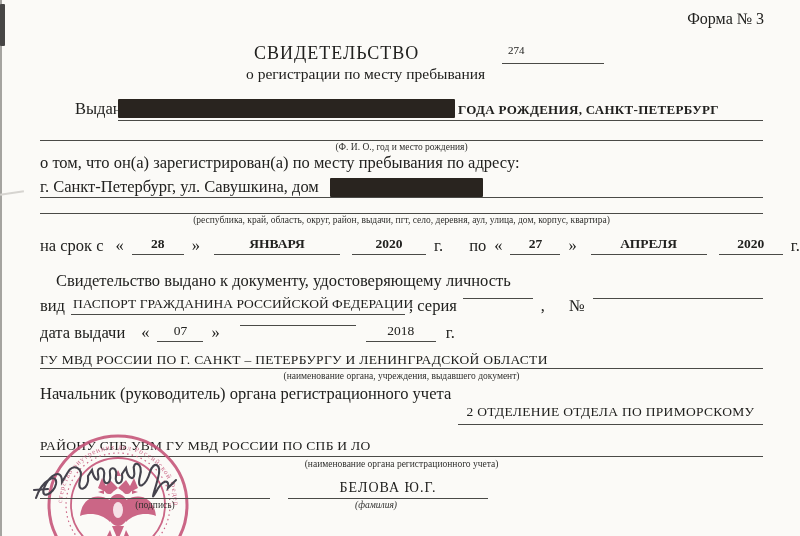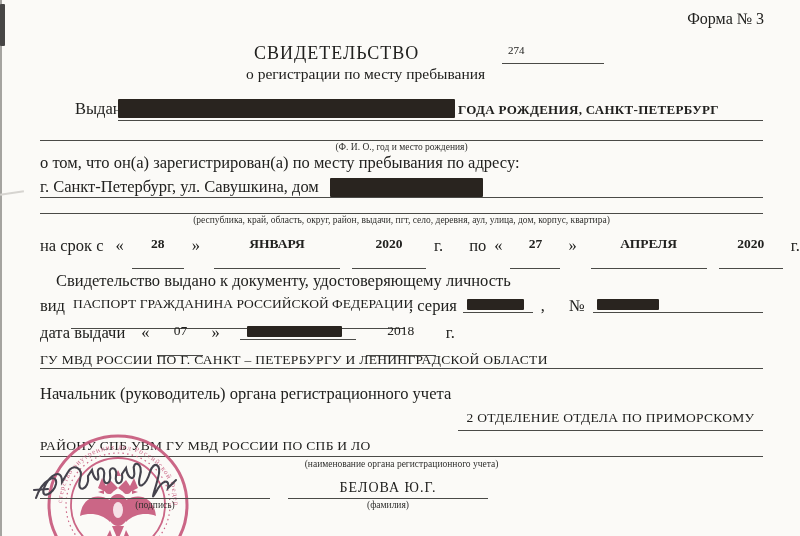--- a/index.html
+++ b/index.html
@@ -11,21 +11,21 @@
   }
   .abs{position:absolute;}
   .txt{font-size:16.5px;white-space:nowrap;}
   .caps{font-size:13.5px;letter-spacing:.3px;white-space:nowrap;}
   .bold{font-weight:bold;}
   .caption{font-size:9.5px;color:#2f2f2d;text-align:center;white-space:nowrap;}
   .uline{border-bottom:1.3px solid #4a4a47;}
   .bar{position:absolute;background:#29241f;border-radius:1px;}
   .cell{
     border-bottom:1.3px solid #4a4a47;text-align:center;
-    font-size:13.5px;padding:0 2px 16px 2px;white-space:nowrap;
+    font-size:13.5px;padding:0 2px 2px 2px;white-space:nowrap;
   }
   .row{position:absolute;display:flex;align-items:flex-start;}
   .row .txt{padding-bottom:1px;}
   
   .edge-strip{position:absolute;left:0;top:0;width:2px;height:536px;background:#908e8a;opacity:.8;}
   .edge-mark{position:absolute;left:0;top:4px;width:5px;height:42px;background:#474645;border-radius:1px;}
   .edge-scratch{position:absolute;left:0;top:192px;width:24px;height:2px;background:#d6d4d0;transform:rotate(-8deg);}
   .z2{z-index:2;} .z3{z-index:3;}
 </style>
 </head>
@@ -99,23 +99,24 @@
     <span class="txt" style="margin:0 20px 0 8px;">»</span>
     <span class="cell" style="width:112px;position:relative;">
       <span class="bar" style="left:7px;bottom:2px;top:3px;width:95px;"></span>
     </span>
     <span class="cell" style="width:66px;margin-left:10px;">2018</span>
     <span class="txt" style="margin-left:10px;">г.</span>
   </div>
 
   <div class="abs uline" style="top:350px;left:40px;width:723px;height:18px;"></div>
   <div class="abs caps" style="top:352px;left:40px;">ГУ  МВД  РОССИИ  ПО  Г. САНКТ – ПЕТЕРБУРГУ  И  ЛЕНИНГРАДСКОЙ  ОБЛАСТИ</div>
+  <div class="abs caption" style="top:371px;left:40px;width:723px;">(наименование органа, учреждения, выдавшего документ)</div>
 
   <div class="abs txt" style="top:384px;left:40px;">Начальник (руководитель) органа регистрационного учета</div>
-  <div class="abs uline" style="top:400px;left:458px;width:305px;height:24px;text-align:center;margin-top:6px;">
+  <div class="abs uline" style="top:400px;left:458px;width:305px;height:24px;text-align:center;">
     <span class="caps" style="line-height:24px;">2 ОТДЕЛЕНИЕ ОТДЕЛА  ПО ПРИМОРСКОМУ</span>
   </div>
   <div class="abs uline" style="top:432px;left:40px;width:723px;height:24px;">
     <span class="caps" style="line-height:28px;">РАЙОНУ СПБ УВМ  ГУ  МВД РОССИИ  ПО СПБ  И  ЛО</span>
   </div>
   <div class="abs caption" style="top:459px;left:40px;width:723px;">(наименование органа регистрационного учета)</div>
 
   <svg class="abs" style="top:430px;left:40px;z-index:1;opacity:.9;" width="156" height="106" viewBox="0 0 156 106">
     <g fill="none" stroke="#c6567a">
       <circle cx="78" cy="75" r="69" stroke-width="3"></circle>
@@ -157,15 +158,15 @@
       <path d="M6,32 L20,31"></path>
     </g>
   </svg>
 
   <div class="abs uline z2" style="top:480px;left:40px;width:230px;height:18px;"></div>
   <div class="abs caption z2" style="top:500px;left:40px;width:230px;">(подпись)</div>
 
   <div class="abs uline" style="top:478px;left:288px;width:200px;height:20px;text-align:center;">
     <span style="font-size:14px;letter-spacing:1px;line-height:20px;">БЕЛОВА  Ю.Г.</span>
   </div>
-  <div class="abs caption" style="top:500px;left:288px;width:200px;">(фамилия)</div>
+  <div class="abs caption" style="top:500px;left:276px;width:200px;font-style:italic;">(фамилия)</div>
 
 </div>
 
 </body></html>

